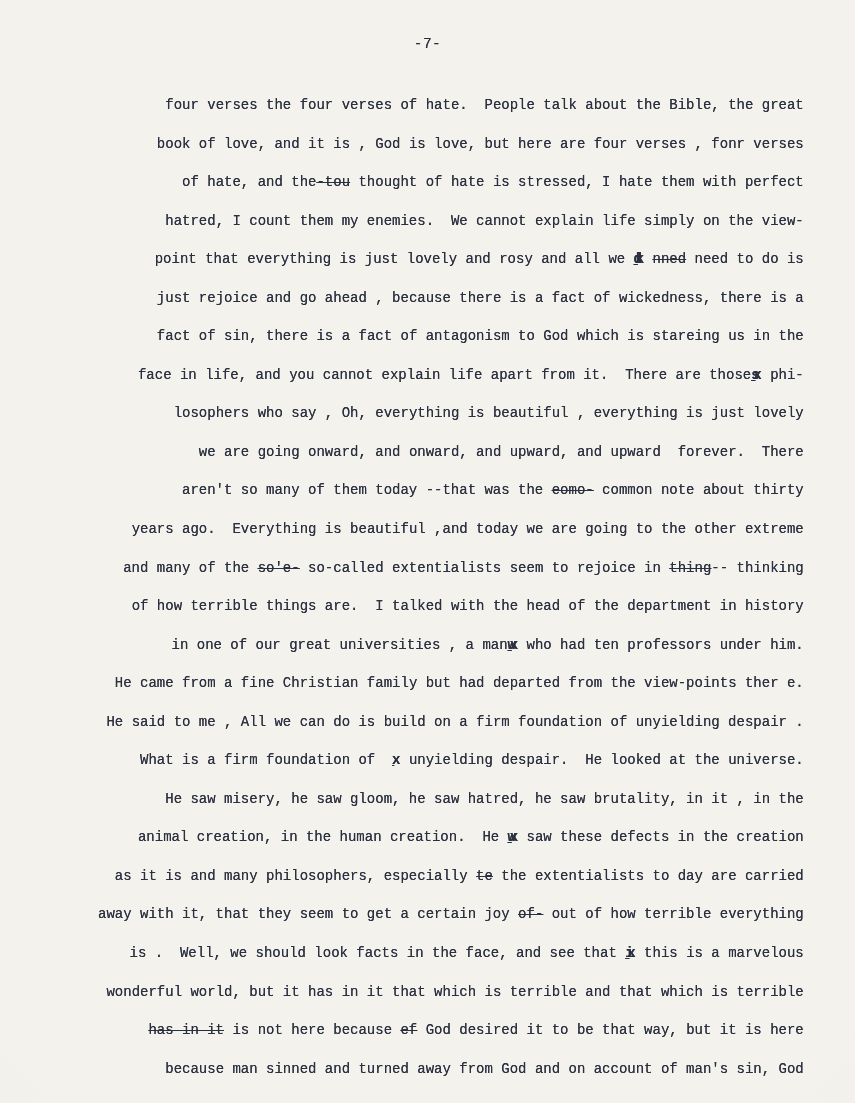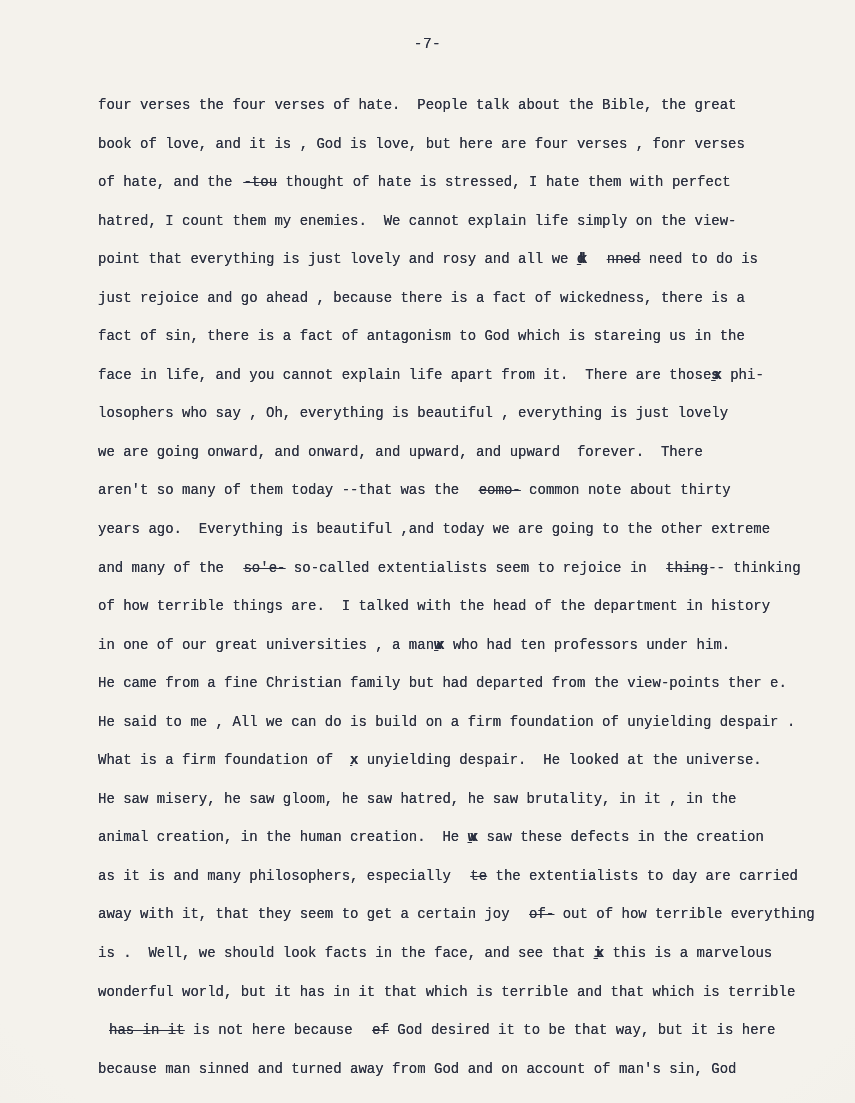--- a/index.html
+++ b/index.html
@@ -25,25 +25,24 @@
     text-shadow: 0 0 0.6px rgba(43,48,64,0.85);
   }
   .text-body {
     position: absolute;
     left: 98px; top: 86px;
     font-size: 14px;
     line-height: 38.55px;
     white-space: pre;
     text-shadow: 0 0 0.6px rgba(43,48,64,0.85);
   }
-  .line { height: 38.55px; }
+  .line { height: 38.55px; text-align: right; }
   .s {
     text-decoration: line-through;
     text-decoration-thickness: 1.4px;
-    margin-left: 11px;
   }
   .ot {
     font-weight: bold;
     letter-spacing: -0.45em;
     margin-right: 0.45em;
     text-decoration: underline;
   }
 </style>
 </head>
 <body>

